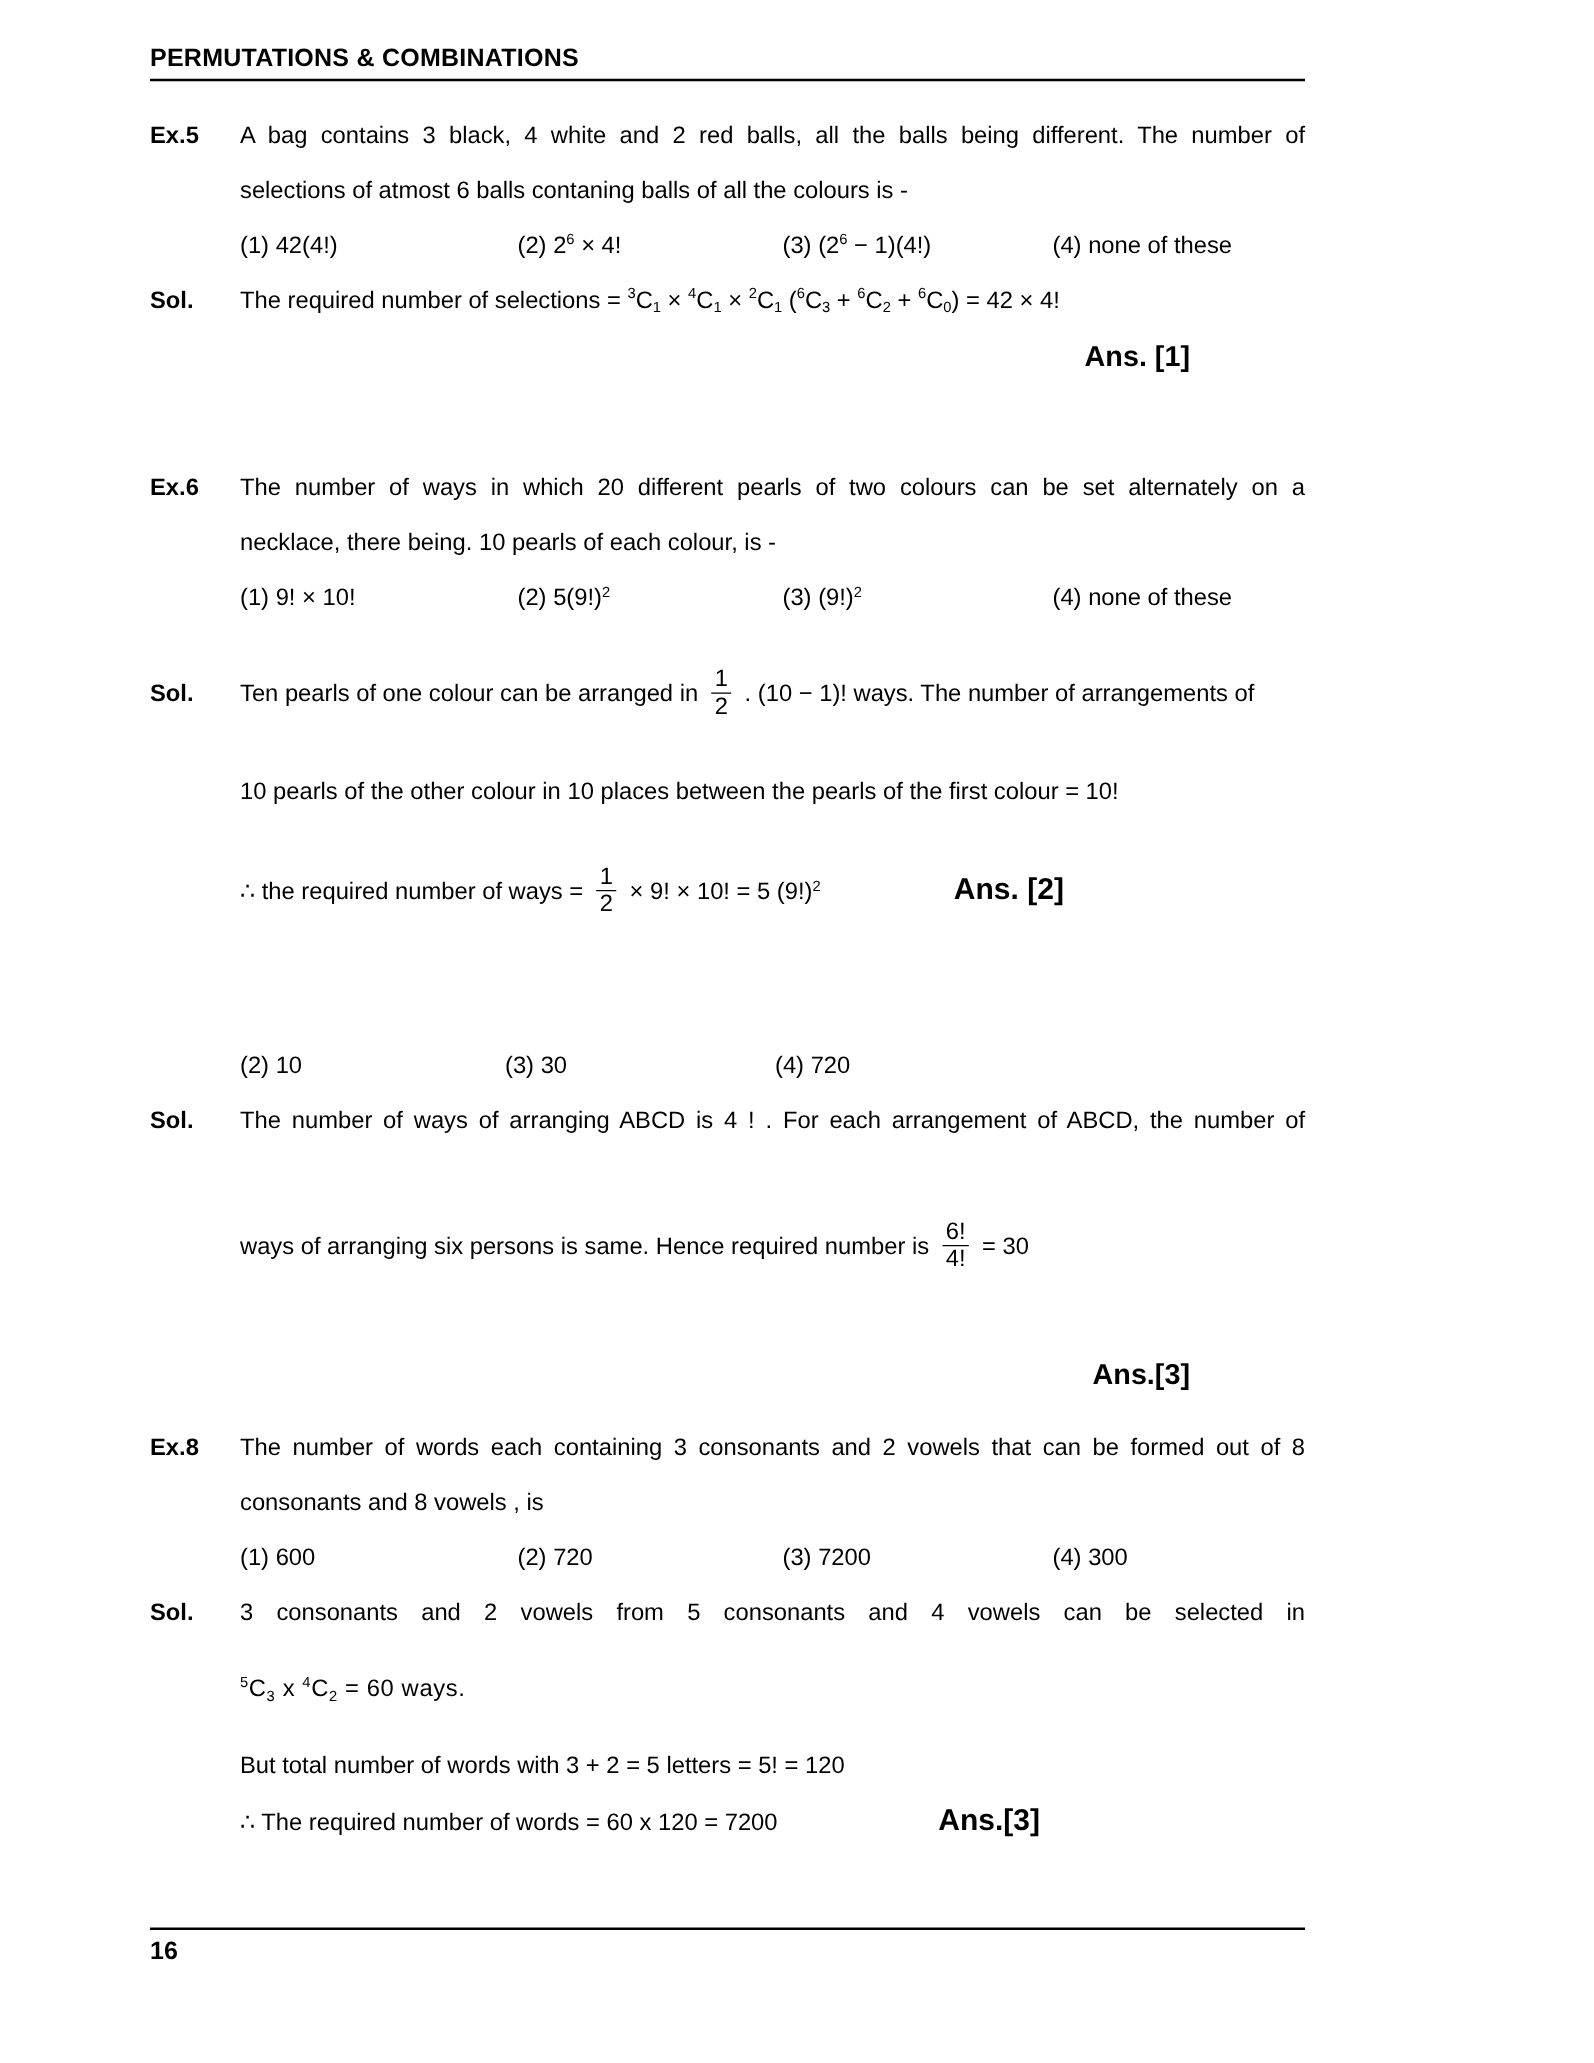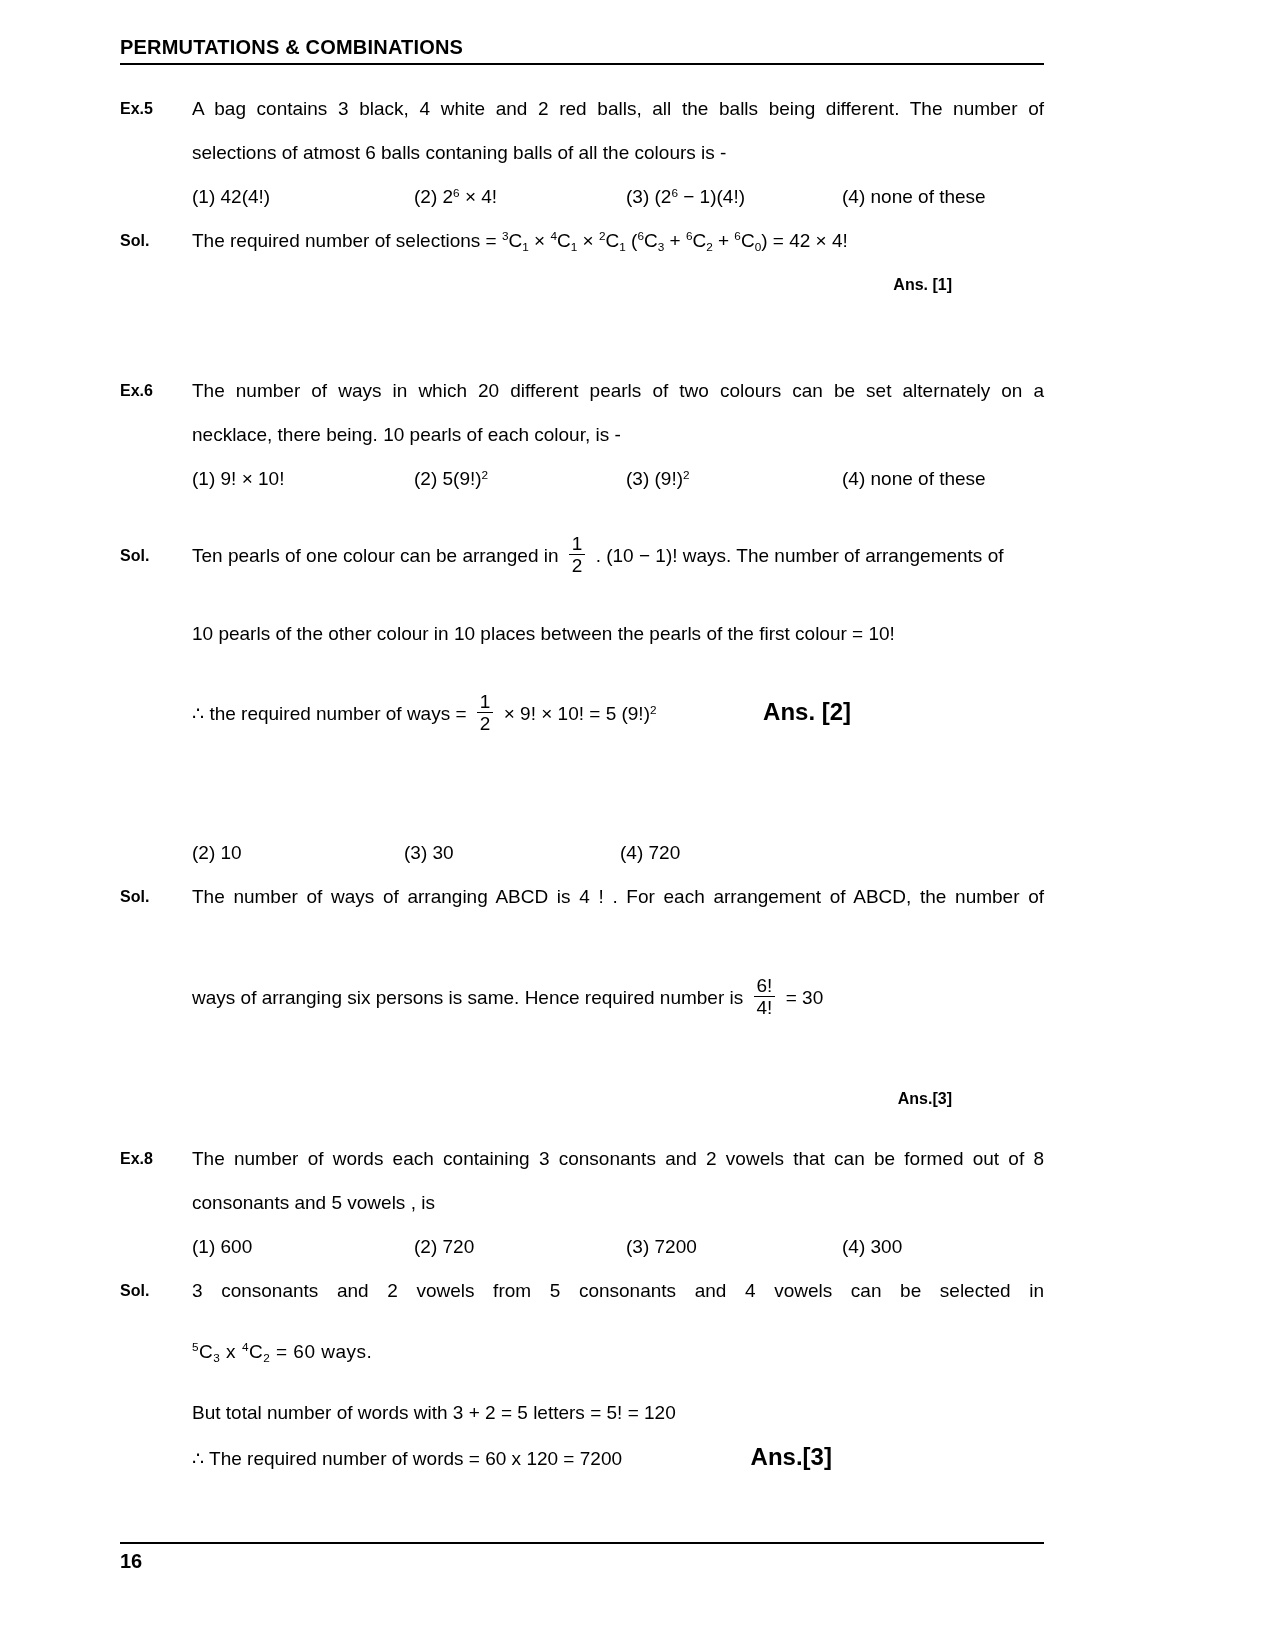--- a/index.html
+++ b/index.html
@@ -39,21 +39,21 @@
 
   
   .row {
     display: flex;
     align-items: flex-start;
     width: 924px;
   }
   .label {
     flex: 0 0 72px;
     font-weight: bold;
-    font-size: 16px;
+    font-size: 19px;
     line-height: 44px;
   }
   .body {
     flex: 1 1 auto;
     font-size: 19px;
     line-height: 44px;
   }
   .just {
     text-align: justify;
     text-align-last: left;
@@ -73,21 +73,21 @@
   .options .opt { flex: 0 0 auto; }
   .opt-1 { width: 222px; }
   .opt-2 { width: 212px; }
   .opt-3 { width: 216px; }
   .opt-4 { width: auto; }
 
   
   .ans-row {
     width: 924px;
     text-align: right;
-    font-size: 16px;
+    font-size: 23px;
     font-weight: bold;
     line-height: 44px;
     padding-right: 92px;
     box-sizing: border-box;
   }
   .ans-inline {
     font-weight: bold;
     font-size: 24px;
   }
 
@@ -308,21 +308,21 @@
 
   <div class="gap-m"></div>
   <div class="ans-row">Ans.[3]</div>
 
   <div class="gap-s"></div>
 
   <div class="row">
     <div class="label">Ex.8</div>
     <div class="body">
       <div class="just-all">The number of words each containing 3 consonants and 2 vowels that can be formed out of 8</div>
-      <div class="just">consonants and 5 vowels , is</div>
+      <div class="just">consonants and 8 vowels , is</div>
     </div>
   </div>
 
   <div class="row">
     <div class="label"></div>
     <div class="options">
       <div class="opt opt-1">
         <span>(1)</span>
         <span>600</span>
       </div>

